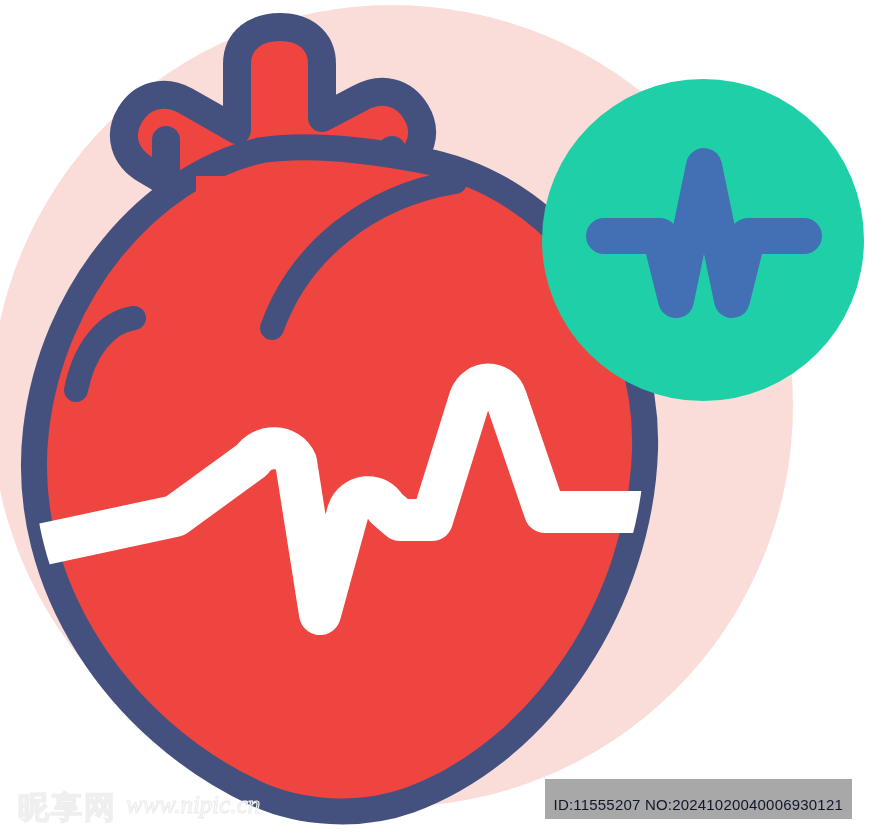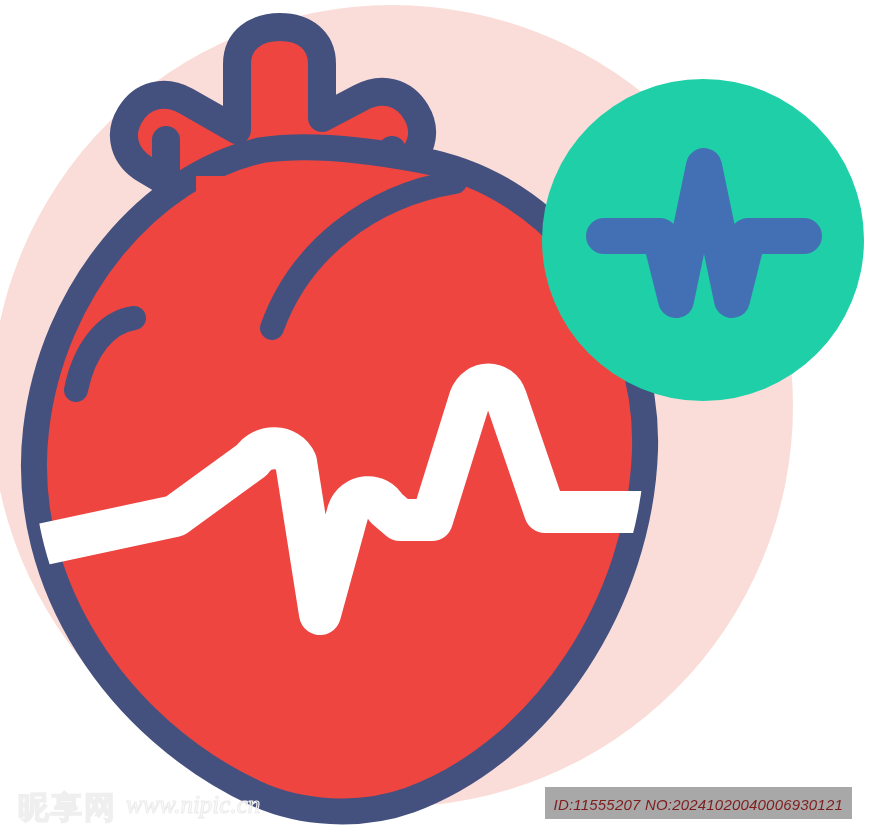--- a/index.html
+++ b/index.html
@@ -55,28 +55,27 @@
     line-height: 1;
     padding-bottom: 2px;
     font-family: "Liberation Serif", serif;
   }
   
   .id-badge {
     position: absolute;
     right: 17px;
     bottom: 18px;
     background: #a8a8a8;
-    color: #7f1d1d;
+    color: #0f172a;
     font-size: 15px;
     line-height: 1;
-    padding: 10px 9px 7px 9px;
+    padding: 18px 9px 7px 9px;
     letter-spacing: 0.2px;
     white-space: nowrap;
     font-family: "Liberation Sans", sans-serif;
-    font-style: italic;
   }
 </style>
 </head>
 <body>
 
 <div id="stage">
 
   <svg id="artwork" viewBox="0 0 869 837" xmlns="http://www.w3.org/2000/svg" aria-hidden="true">
 
     <defs>

